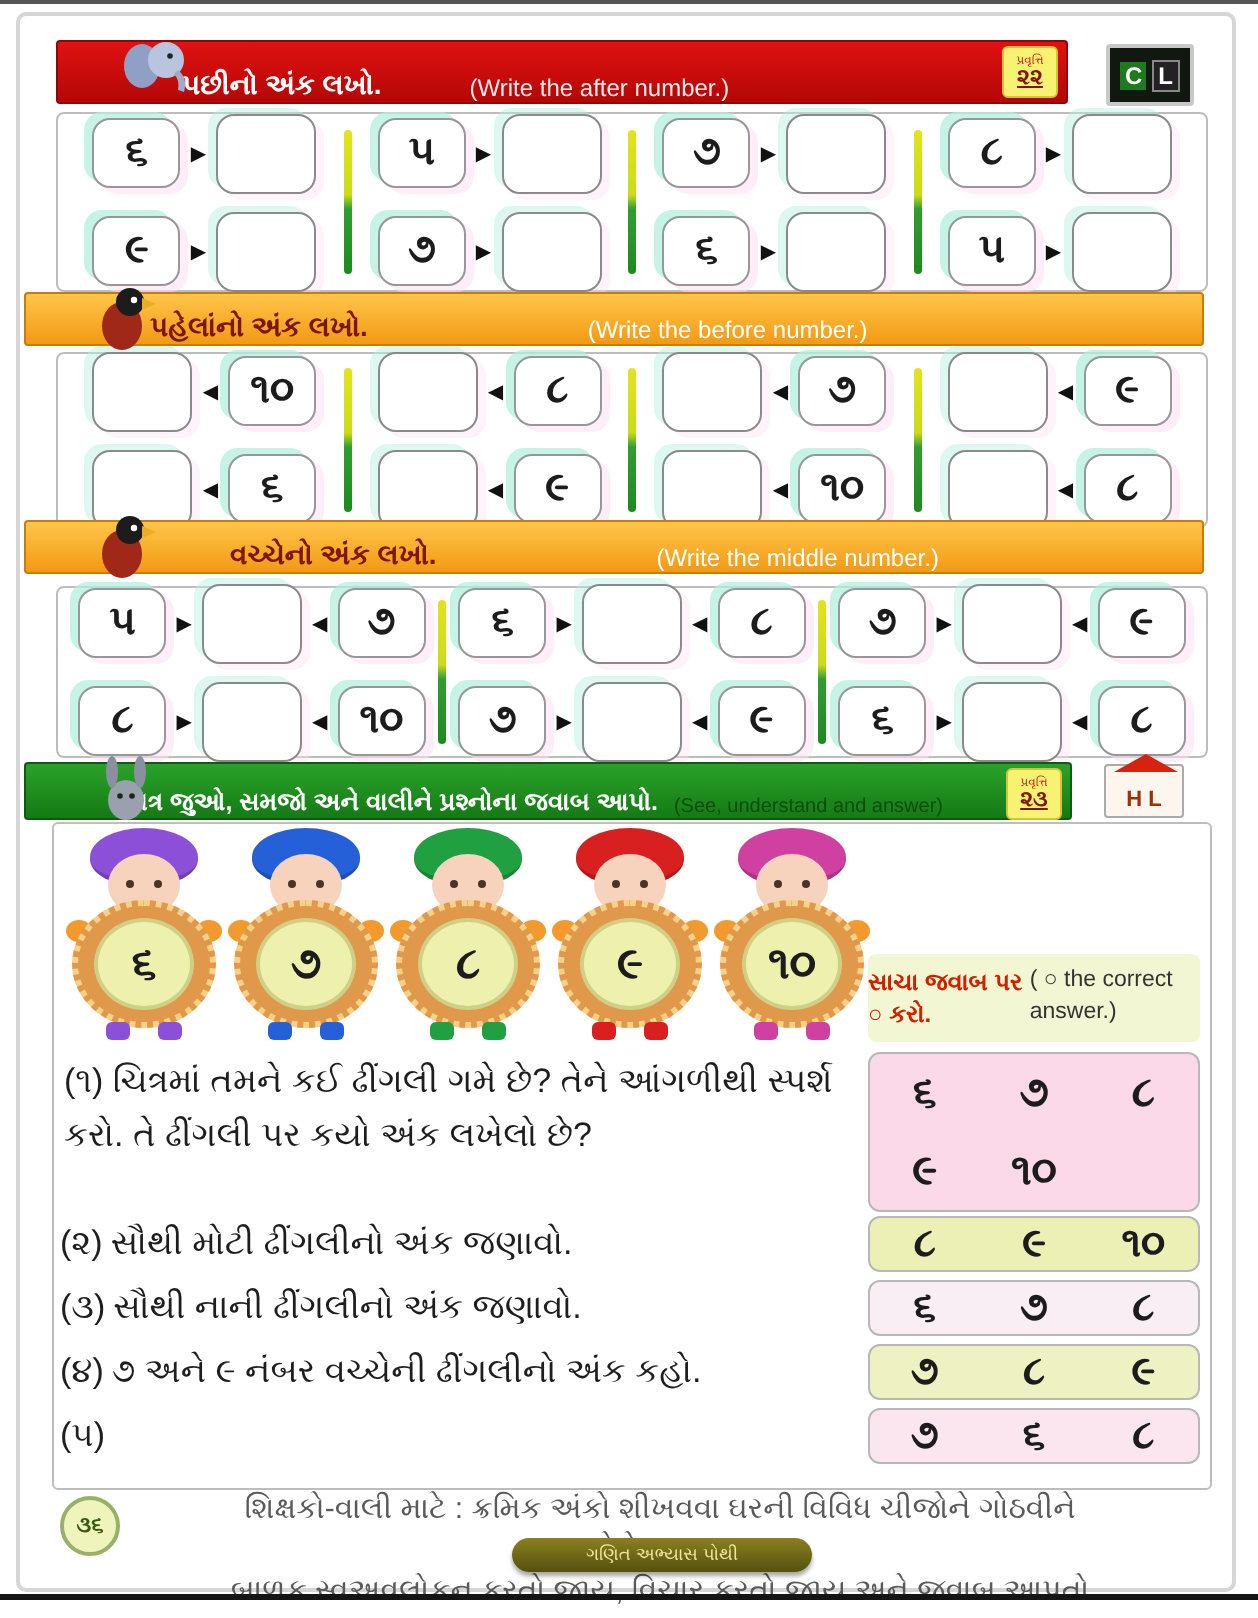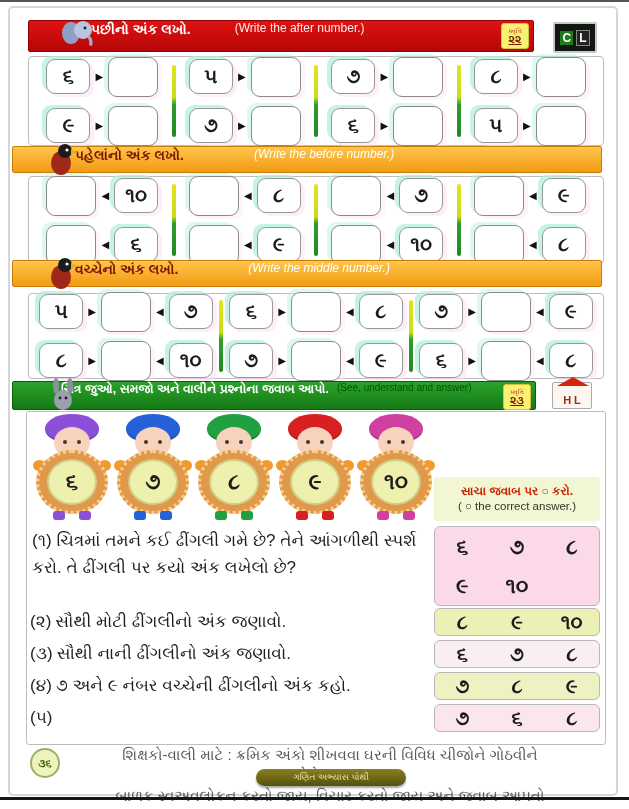--- a/index.html
+++ b/index.html
@@ -3,31 +3,31 @@
 <meta charset="utf-8">
 <style>
   html,body{margin:0;padding:0;background:#fff;}
   .page{position:relative;width:629px;height:809px;background:#ffffff;overflow:hidden;
         font-family:"Liberation Sans", sans-serif;color:#222;}
   .topline{position:absolute;left:0;top:0;width:100%;height:2px;background:#555;}
   .bottomline{position:absolute;left:0;top:797px;width:100%;height:3px;background:#151515;}
   .frame{position:absolute;left:8px;top:6px;width:606px;height:786px;border:2px solid #d6d6d6;border-radius:5px;}
 
   
-  .bar{position:absolute;display:flex;align-items:flex-start;box-sizing:border-box;border-radius:2px;}
+  .bar{position:absolute;display:flex;align-items:flex-end;box-sizing:border-box;border-radius:2px;}
   .bar-red{left:28px;top:20px;width:506px;height:32px;background:linear-gradient(#e01212,#b40606);border:1px solid #8f0404;}
   .bar-orange{height:27px;left:12px;width:590px;background:linear-gradient(#ffc54a,#f29a14);border:1px solid #c87d06;}
   .bar-green{left:12px;top:381px;width:524px;height:29px;background:linear-gradient(#2aa22a,#157a15);border:1px solid #0d5c0d;}
   .bar .gu{font-weight:bold;font-size:14px;}
   .bar-red .gu{color:#ffffff;margin-left:62px;}
   .bar-orange .gu{color:#7c1600;margin-left:62px;}
   .bar-green .gu{color:#ffffff;margin-left:48px;font-size:12.5px;}
   .bar .en{font-size:12px;}
   .bar-red .en{color:#ffe9e9;margin-left:44px;}
-  .bar-orange .en{color:#ffffff;margin-left:70px;font-style:italic;}
+  .bar-orange .en{color:#ffffff;margin-left:110px;}
   .bar-green .en{color:#0c4d0c;margin-left:8px;font-size:10px;}
   .badge{position:absolute;right:4px;top:2px;width:26px;height:24px;background:#f8f272;border:1px solid #d8c23a;
          border-radius:3px;display:flex;flex-direction:column;align-items:center;justify-content:center;line-height:1;}
   .badge .lbl{font-size:6px;color:#c42222;}
   .badge .num{font-size:11px;font-weight:bold;color:#7c1600;text-decoration:underline;}
   .logo-cl{position:absolute;left:553px;top:22px;width:40px;height:27px;background:#101810;border:2px solid #c8c8c8;
            border-radius:2px;display:flex;align-items:center;justify-content:center;gap:3px;}
   .logo-cl span{color:#fff;font-weight:bold;font-size:12px;}
   .logo-cl .c{background:#1f7a1f;padding:0 2px;}
   .logo-cl .l{background:#222;padding:0 2px;border:1px solid #888;}
@@ -68,21 +68,21 @@
   .hand.l{left:-1px}.hand.r{right:-1px}
   .body{position:absolute;top:36px;left:2px;width:72px;height:64px;border-radius:50%;background:#e0984a;
         border:3px dotted #f8d088;box-sizing:border-box;display:flex;align-items:center;justify-content:center;}
   .numplate{width:46px;height:42px;border-radius:50%;background:#eef0ae;border:2px solid #cfd086;
             display:flex;align-items:center;justify-content:center;font-size:22px;font-weight:bold;color:#1c1c1c;}
   .foot{position:absolute;bottom:0;width:12px;height:9px;border-radius:3px;}
   .foot.l{left:19px}.foot.r{right:19px}
 
   
   .instr{position:absolute;left:434px;top:477px;width:166px;height:44px;background:#f3f6d2;border-radius:4px;
-         display:flex;flex-direction:column;align-items:center;justify-content:center;line-height:1.35;}
+         display:flex;flex-direction:row;align-items:center;justify-content:center;line-height:1.35;}
   .instr .gu{color:#cc2200;font-weight:bold;font-size:12px;}
   .instr .en{color:#333;font-size:11.5px;}
   .optbox{position:absolute;left:434px;width:166px;box-sizing:border-box;border:1.5px solid #b8b8b8;border-radius:6px;
           display:flex;align-items:center;}
   .optbox .opt{flex:1;text-align:center;font-size:20px;font-weight:bold;color:#1c1c1c;cursor:pointer;}
   .optbox.q1{top:526px;height:80px;display:grid;grid-template-columns:1fr 1fr 1fr;align-items:center;}
   .optbox.q1 .opt{font-size:21px;}
 
   
   .q1block{position:absolute;left:32px;top:527px;width:402px;font-size:17px;line-height:27px;color:#1e1e1e;}
@@ -240,21 +240,21 @@
           <div class="tile tile-num">૯</div>
         </div>
         <div class="gcell">
           <div class="tile tile-blank"></div>
           <span class="arrow">◀</span>
           <div class="tile tile-num">૮</div>
         </div>
       </div>
     </div>
 
-  <div class="bar bar-orange" style="top:260px;">
+  <div class="bar bar-orange" style="top:260px;padding-left:40px;">
     <span class="bar-icon">
       <svg viewBox="0 0 40 40">
           <ellipse cx="18" cy="24" rx="10" ry="12" fill="#a02818"></ellipse>
           <circle cx="22" cy="12" r="7" fill="#1c1c1c"></circle>
           <polygon points="28,10 35,13 28,16" fill="#e8b020"></polygon>
           <circle cx="24" cy="11" r="1.6" fill="#fff"></circle>
         </svg>
     </span>
     <span class="gu">વચ્ચેનો અંક લખો.</span>
     <span class="en">(Write the middle number.)</span>

